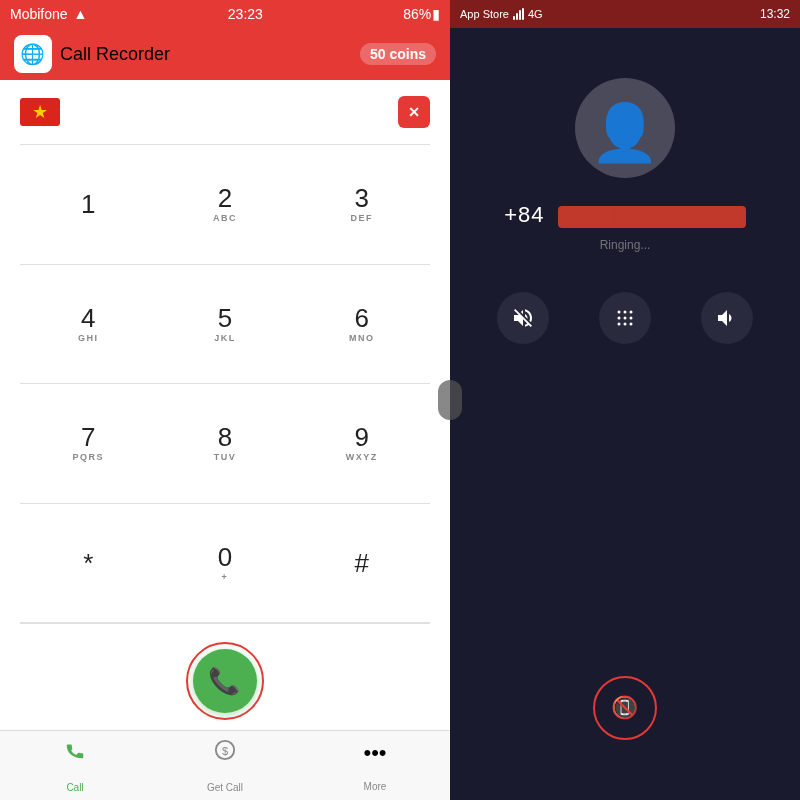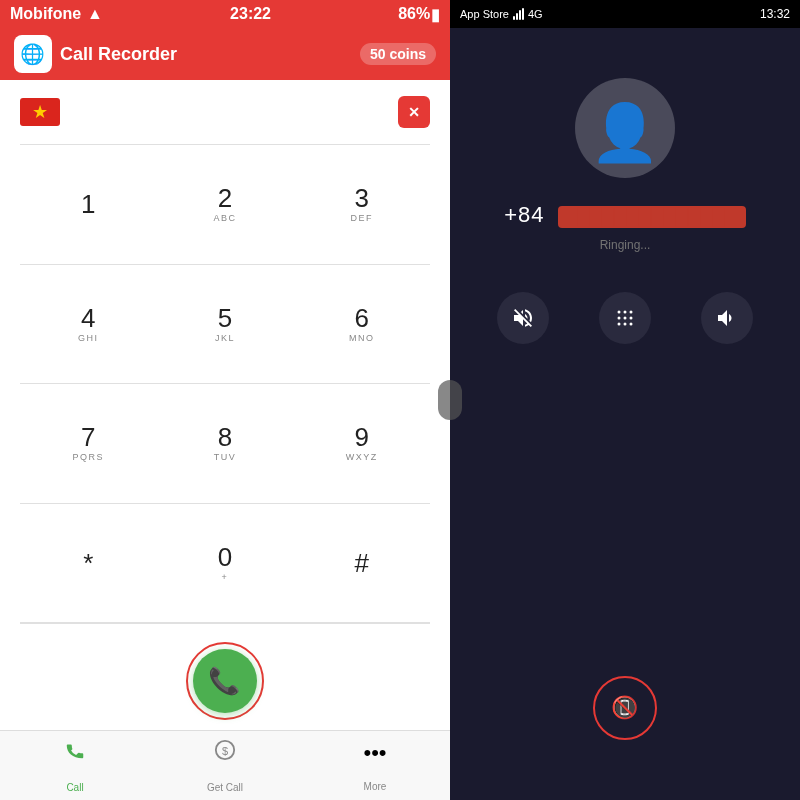--- a/index.html
+++ b/index.html
@@ -23,22 +23,22 @@
 
     
     .status-bar {
       background: #e53935;
       color: white;
       display: flex;
       align-items: center;
       justify-content: space-between;
       padding: 4px 10px;
       height: 28px;
-      font-size: 16px;
-      font-weight: 700;
+      font-size: 14px;
+      font-weight: 400;
     }
     .status-bar-left { display: flex; align-items: center; gap: 6px; }
     .status-bar-right { display: flex; align-items: center; gap: 1px; }
 
     
     .app-header {
       background: #e53935;
       color: white;
       display: flex;
       align-items: center;
@@ -53,22 +53,22 @@
       background: #fff;
       display: flex;
       align-items: center;
       justify-content: center;
       font-size: 20px;
       flex-shrink: 0;
     }
     .app-title {
       flex: 1;
       font-size: 18px;
-      font-weight: 700;
-      color: #ffffff;
+      font-weight: 400;
+      color: #000000;
     }
     .coins-badge {
       background: rgba(255,255,255,0.25);
       border-radius: 12px;
       padding: 3px 10px;
       font-size: 14px;
       color: #ffffff;
       font-weight: 600;
     }
 
@@ -142,21 +142,21 @@
       font-size: 26px;
       font-weight: 300;
       color: #222;
       line-height: 1;
     }
     .key-sub {
       font-size: 9px;
       color: #888;
       letter-spacing: 1.5px;
       margin-top: 2px;
-      font-weight: 400;
+      font-weight: 700;
     }
 
     
     .call-row {
       display: flex;
       justify-content: center;
       align-items: center;
       padding: 18px 0 10px;
     }
     .call-btn-wrapper {
@@ -212,21 +212,21 @@
       width: 350px;
       height: 800px;
       background: #1a1a2e;
       display: flex;
       flex-direction: column;
       position: relative;
     }
 
     
     .right-status-bar {
-      background: #000000;
+      background: #7f1d1d;
       color: white;
       display: flex;
       align-items: center;
       justify-content: space-between;
       padding: 4px 10px;
       height: 28px;
       font-size: 11px;
     }
     .right-status-left { display: flex; align-items: center; gap: 4px; }
 
@@ -359,21 +359,21 @@
 </head>
 <body>
 
 <div class="left-screen">
 
   <div class="status-bar">
     <div class="status-bar-left">
       <span>Mobifone</span>
       <span>▲</span>
     </div>
-    <span>23:22</span>
+    <span>23:23</span>
     <div class="status-bar-right">
       <span>86%</span>
       <span>▮</span>
     </div>
   </div>
 
   <div class="app-header">
     <div class="app-logo">
       <span>🌐</span>
     </div>

